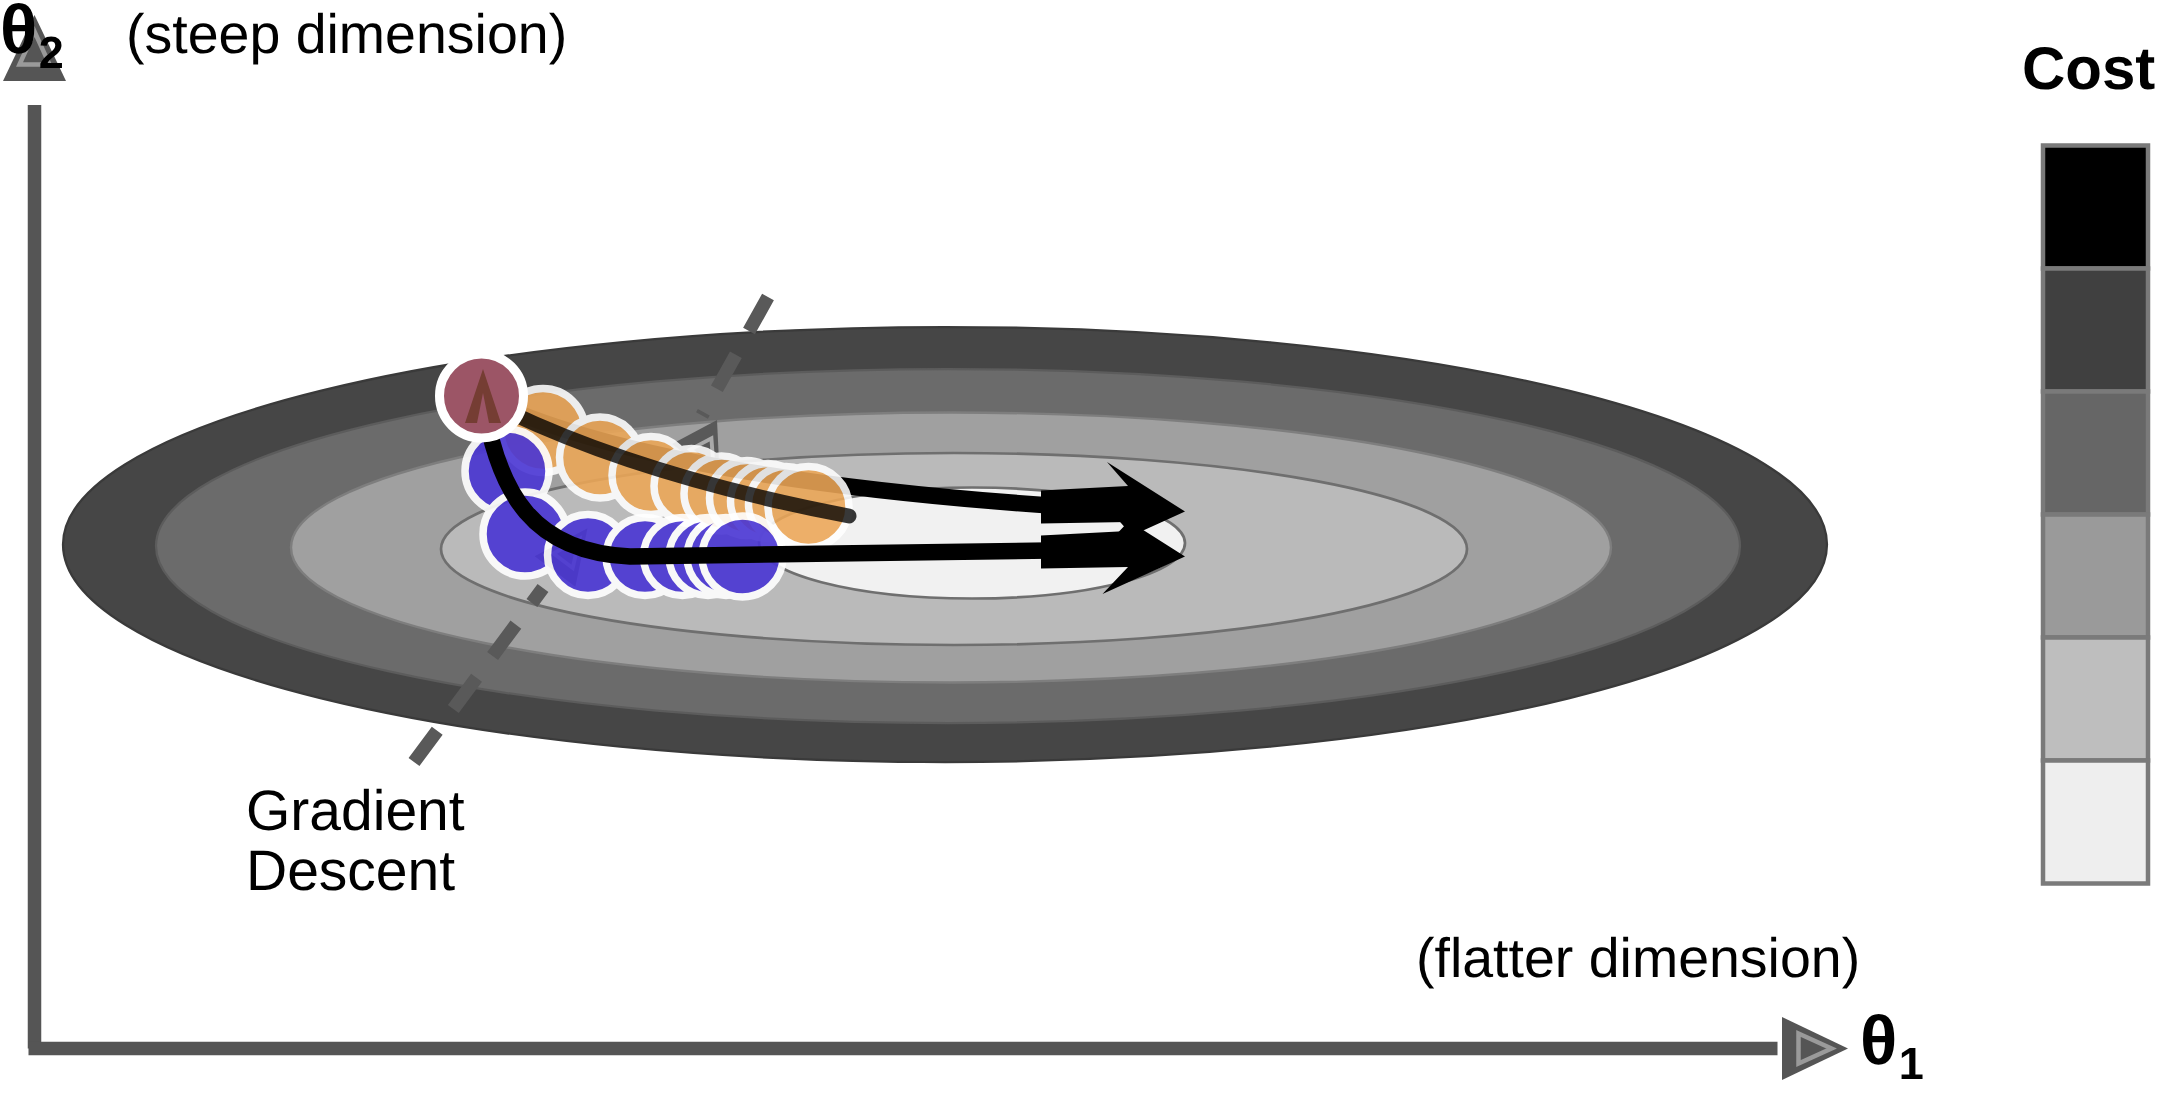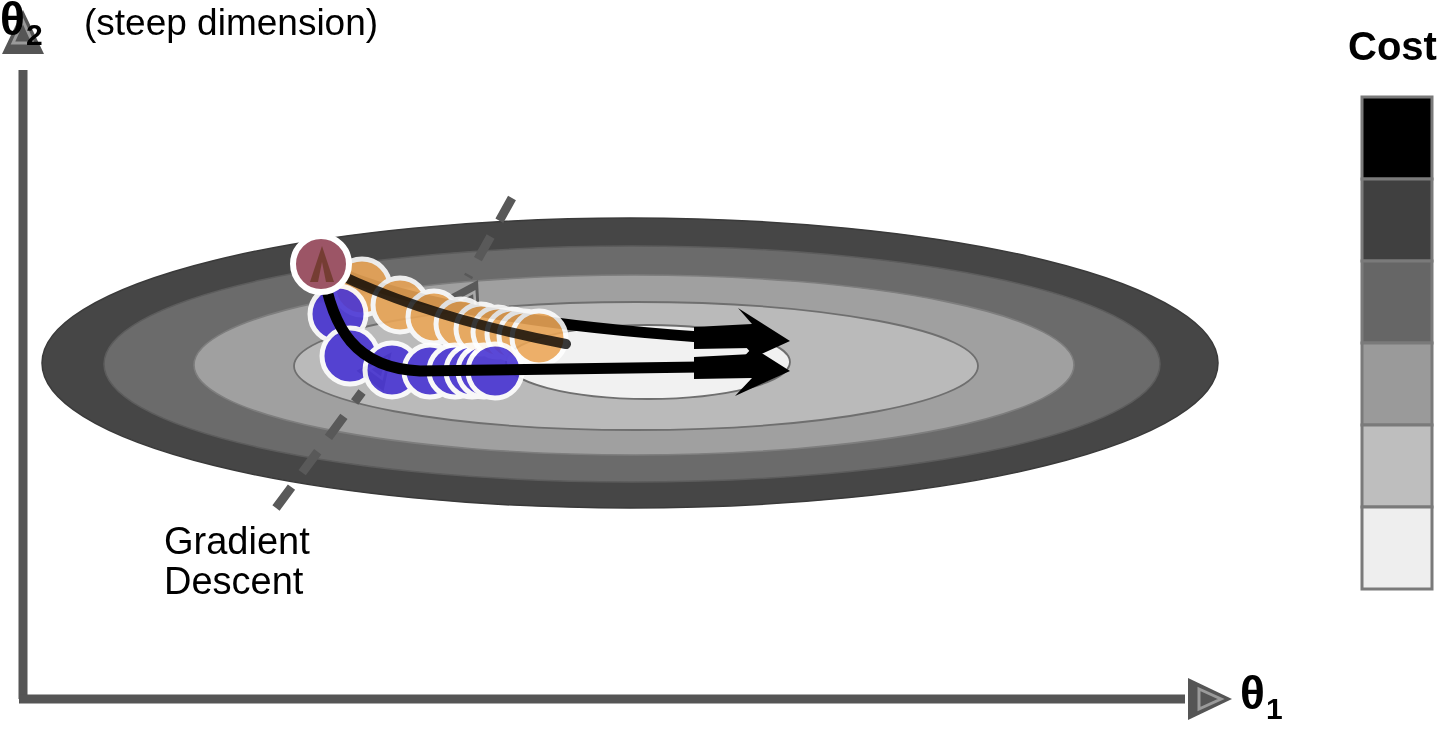--- a/index.html
+++ b/index.html
@@ -165,20 +165,21 @@
   <div class="lbl axis-name" style="left:0px; top:-4px;">
     <span>θ</span><sub>2</sub>
   </div>
 
   <div class="lbl dim-note" style="left:84px; top:4px;text-align:center;">(steep dimension)</div>
 
   <div class="lbl axis-name" style="left:1240px; top:670px;">
     <span>θ</span><sub>1</sub>
   </div>
 
+  <div class="lbl dim-note" style="left:944px; top:620px;">(flatter dimension)</div>
 
 
   <div class="lbl traj-label" style="left:164px; top:522px;">
     <div>Gradient</div>
     <div>Descent</div>
   </div>
 
   <div class="lbl cbar-title" style="left:1348px; top:26px;">Cost</div>
 
 </div>

